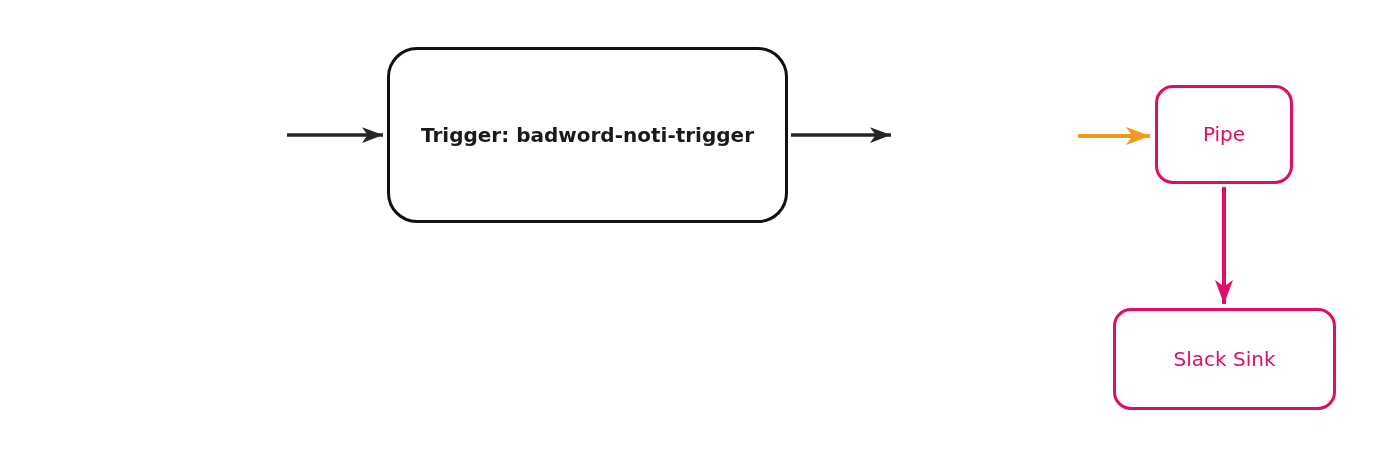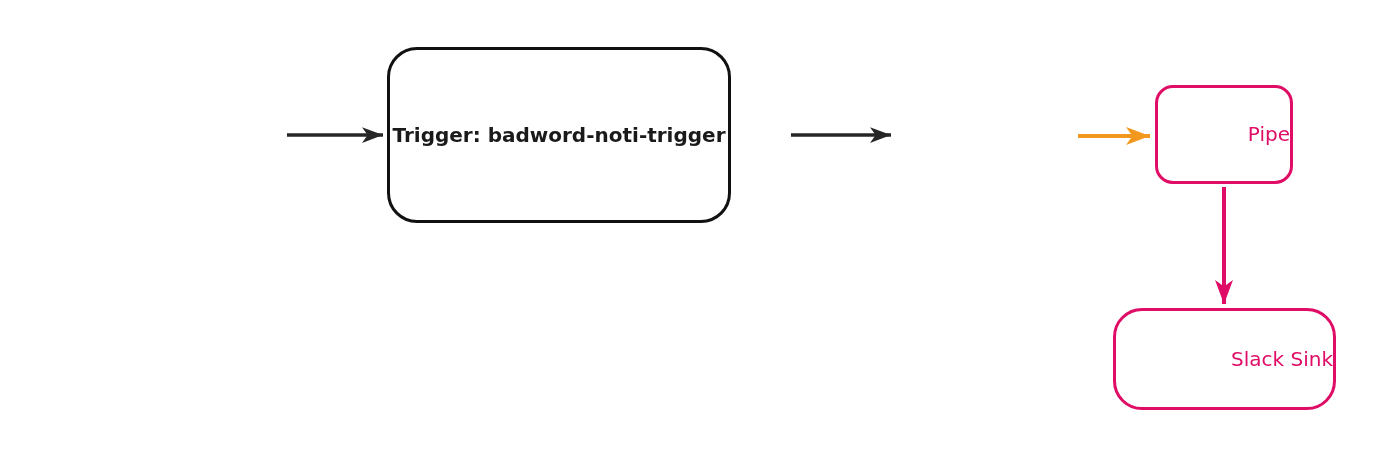--- a/index.html
+++ b/index.html
@@ -27,51 +27,50 @@
     font-size: 20px;
     line-height: 33px;
   }
   .node.orange {
     border: 3px solid var(--orange);
     color: var(--orange);
   }
   .node.pink {
     border: 3px solid var(--pink);
     color: var(--pink);
-    align-items: flex-end;
   }
   .node.black {
     border: 3px solid var(--node_border_black);
     color: var(--text_dark);
   }
   #node-book-review-broker {
     left: 55px; top: 83px;
     width: 229px; height: 104px;
     border-radius: 18px;
   }
   #node-trigger-filter {
     left: 387px; top: 47px;
-    width: 344px; height: 176px;
+    width: 401px; height: 176px;
     border-radius: 30px;
     line-height: 36px;
   }
   #node-badword-broker {
     left: 896px; top: 90px;
     width: 180px; height: 91px;
     border-radius: 14px;
   }
   #node-pipe {
     left: 1155px; top: 85px;
     width: 138px; height: 99px;
     border-radius: 18px;
   }
   #node-slack-sink {
     left: 1113px; top: 308px;
     width: 223px; height: 102px;
-    border-radius: 29px;
+    border-radius: 18px;
   }
   .edges-layer {
     position: absolute;
     left: 0; top: 0;
     width: 1375px;
     height: 465px;
     pointer-events: none;
   }
   .edge-black { stroke: var(--arrow); }
   .edge-orange { stroke: var(--orange); }

